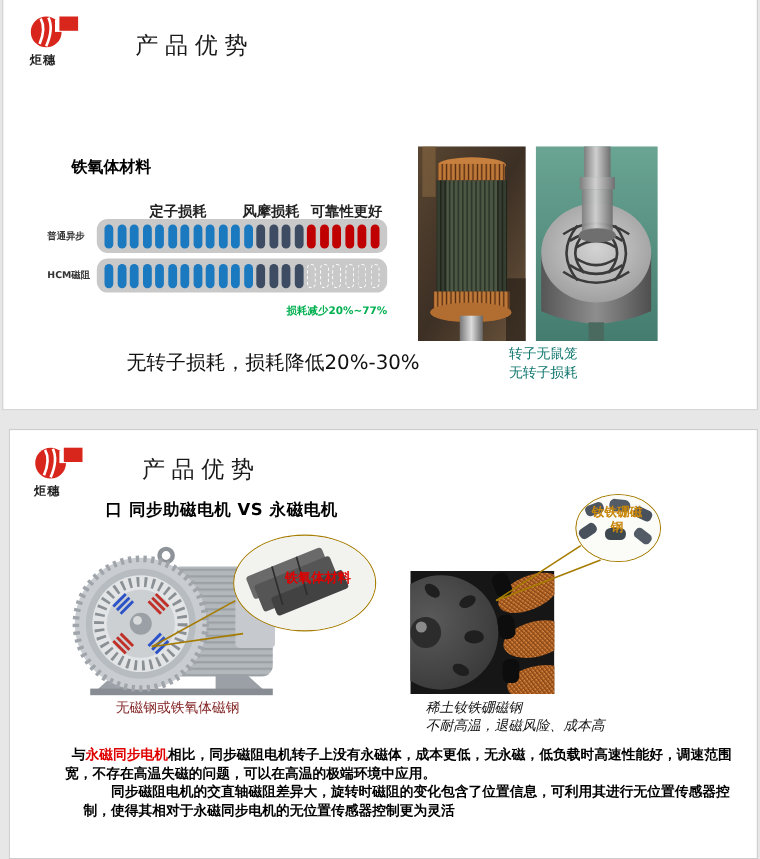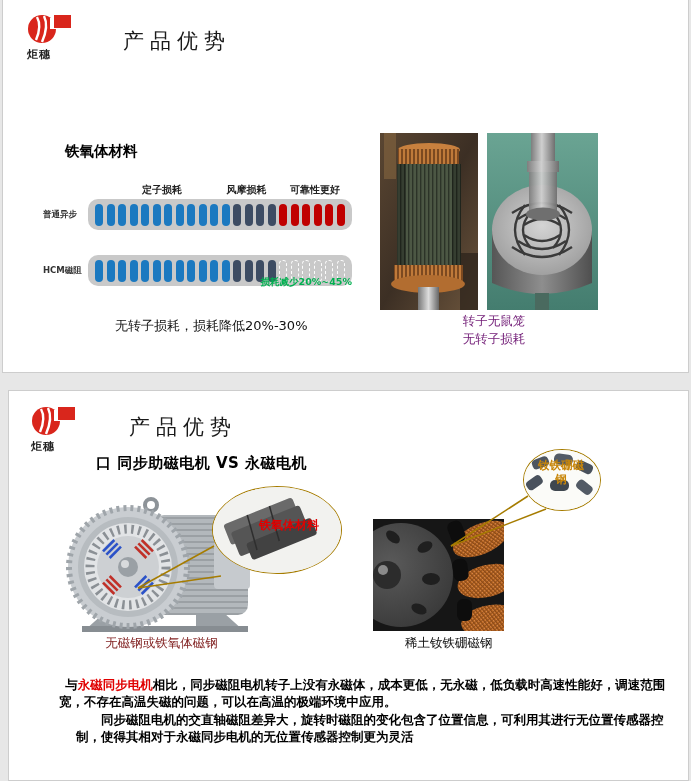--- a/index.html
+++ b/index.html
@@ -12,39 +12,39 @@
   #slide2{left:8px;top:390px;width:681px;height:391px;}
   .abs{position:absolute;}
   
   .logo{width:52px;text-align:left;}
   .logo-text{font-size:11px;font-weight:700;color:#222;letter-spacing:1px;margin-top:-2px;}
   .page-title{font-family:"DejaVu Serif","Liberation Serif",serif;font-size:21px;color:#1a1a1a;letter-spacing:6px;}
   .section-heading{font-size:15px;font-weight:700;color:#000;letter-spacing:0.5px;}
   .chart-title{font-size:14.5px;font-weight:700;color:#000;}
   
   #chart-col-labels{left:85px;top:184px;width:264px;height:14px;}
-  .col-label{position:absolute;transform:translateX(-50%);font-size:10px;font-weight:700;color:#222;white-space:nowrap;}
+  .col-label{position:absolute;transform:translateX(-50%);font-size:13px;font-weight:700;color:#222;white-space:nowrap;}
   #chart-rows{left:40px;top:200px;}
-  .chart-row{display:flex;align-items:center;margin-bottom:25px;}
+  .chart-row{display:flex;align-items:center;margin-bottom:5px;}
   .row-label{width:45px;font-size:8.5px;font-weight:700;color:#333;white-space:nowrap;}
   .track{width:264px;height:31px;background:#c9c9c9;border-radius:10px;display:flex;align-items:center;justify-content:space-between;padding:0 7px;box-sizing:border-box;}
   .pill{flex:none;width:8px;height:22px;border-radius:4px;box-sizing:border-box;}
   .pill-blue{background:#1b79c0;}
   .pill-navy{background:#3d4c63;}
   .pill-red{background:#c00000;}
   .pill-empty{background:transparent;border:1.6px dashed #fdfdfd;}
   .annotation{left:185px;top:277px;width:164px;text-align:right;font-size:9.5px;font-weight:700;color:#00b050;}
-  .bottom-note{left:112px;top:318px;font-size:13px;color:#111;}
-  .photo-caption{left:426px;top:313px;width:130px;text-align:center;font-size:12.5px;line-height:18px;color:#701a75;}
+  .bottom-note{left:112px;top:318px;font-size:18px;color:#111;}
+  .photo-caption{left:426px;top:313px;width:130px;text-align:center;font-size:12.5px;line-height:18px;color:#0f766e;}
   
   .caption-left{left:40px;top:243px;width:225px;text-align:center;font-size:12.5px;line-height:17px;color:#7f1d1d;}
-  .caption-right{left:396px;top:243px;width:270px;font-size:12.5px;line-height:17px;color:#111;}
+  .caption-right{left:378px;top:243px;width:270px;font-size:12.5px;line-height:17px;color:#111;font-style:italic;}
   .bottom-paragraph{left:50px;top:286px;width:620px;font-size:12.5px;font-weight:700;line-height:17px;color:#000;}
   .bottom-paragraph p{margin:0;}
-  .bottom-paragraph .p1{text-indent:0.5em;font-family:Liberation Serif, serif;}
+  .bottom-paragraph .p1{text-indent:0.5em;}
   .bottom-paragraph .p2{text-indent:2em;margin-left:17px;}
   .hl-red{color:#e00000;}
   
   .bubble{position:absolute;border:1.6px solid #a67c00;border-radius:50%;background:#f7f7f4;overflow:hidden;}
   .bubble svg{position:absolute;left:0;top:0;}
   #bubble-left{left:203px;top:95px;width:128px;height:86px;}
   #bubble-right{left:514px;top:58px;width:76px;height:60px;}
   .bubble-right-label{left:514px;top:67px;width:76px;text-align:center;font-size:11.5px;font-weight:700;color:#c8860a;line-height:14px;z-index:5;}
   .bubble-left-label{left:250px;top:126px;font-size:12px;font-weight:700;color:#e00000;z-index:5;}
   .lines-overlay{left:0;top:0;pointer-events:none;z-index:4;}
@@ -123,21 +123,21 @@
           <span class="pill pill-navy"></span>
           <span class="pill pill-empty"></span>
           <span class="pill pill-empty"></span>
           <span class="pill pill-empty"></span>
           <span class="pill pill-empty"></span>
           <span class="pill pill-empty"></span>
           <span class="pill pill-empty"></span>
         </div>
       </div>
     </div>
-  <div class="abs annotation">损耗减少20%~45%</div>
+  <div class="abs annotation">损耗减少20%~77%</div>
 
   <div class="abs bottom-note">无转子损耗，损耗降低20%-30%</div>
 
   <svg class="abs" style="left:377px;top:134px;" width="98" height="177" viewBox="0 0 98 177">
     <defs>
       <linearGradient id="pgbg" x1="0" y1="0" x2="1" y2="1">
         <stop offset="0" stop-color="#5a4632"></stop>
           <stop offset=".5" stop-color="#3c2f24"></stop>
           <stop offset="1" stop-color="#6b543c"></stop>
       </linearGradient>
@@ -349,19 +349,20 @@
   <div class="abs bubble-right-label">
     <div>钕铁硼磁</div>
     <div>钢</div>
   </div>
 
   <div class="abs caption-left">
     <div>无磁钢或铁氧体磁钢</div>
   </div>
   <div class="abs caption-right">
     <div>稀土钕铁硼磁钢</div>
+    <div>不耐高温，退磁风险、成本高</div>
   </div>
 
   <div class="abs bottom-paragraph">
     <p class="p1"><span>与</span><span class="hl-red">永磁同步电机</span><span>相比，同步磁阻电机转子上没有永磁体，成本更低，无永磁，低负载时高速性能好，调速范围宽，不存在高温失磁的问题，可以在高温的极端环境中应用。</span></p>
     <p class="p2">同步磁阻电机的交直轴磁阻差异大，旋转时磁阻的变化包含了位置信息，可利用其进行无位置传感器控制，使得其相对于永磁同步电机的无位置传感器控制更为灵活</p>
   </div>
 </div>
 
 </body></html>

